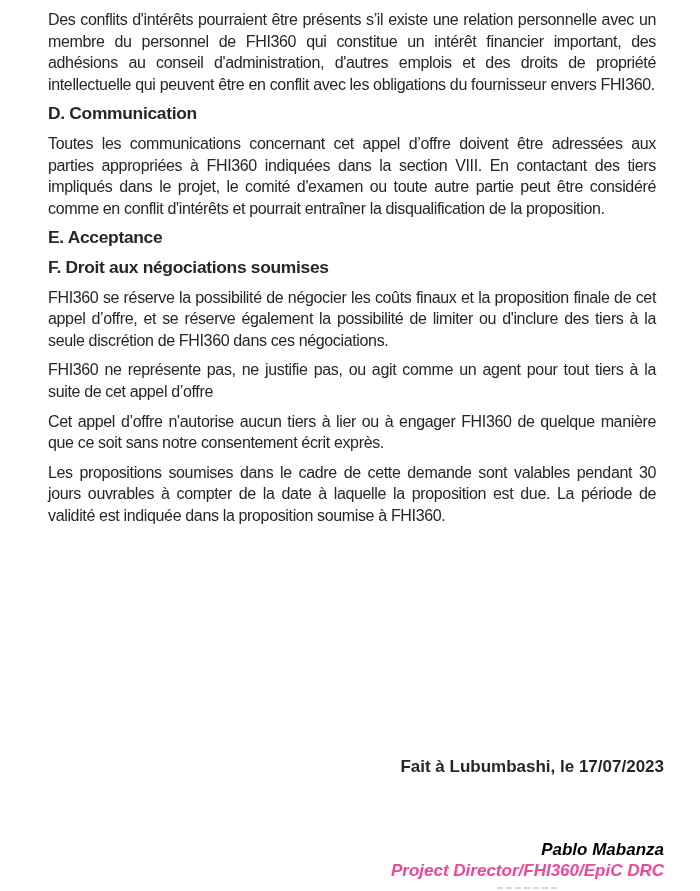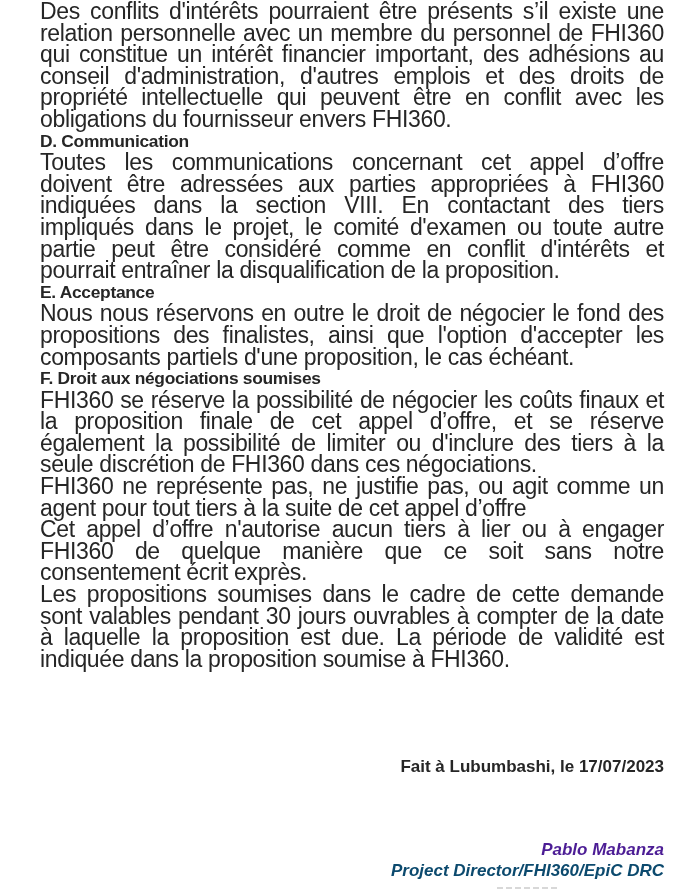--- a/index.html
+++ b/index.html
@@ -3,63 +3,62 @@
 <meta charset="utf-8">
 <style>
   html, body { margin: 0; padding: 0; background: #ffffff; }
   body { width: 700px; height: 891px; overflow: hidden; position: relative; }
   .page {
     position: absolute; left: 40px; top: 1px; width: 624px;
     font-family: "Liberation Sans", sans-serif;
     color: #262626;
   }
   .p {
-    font-size: 23px;
+    font-size: 16px;
     line-height: 21.6px;
     text-align: justify;
-    margin: 0;
+    margin: 8px;
     letter-spacing: -0.35px;
     word-spacing: 0px;
   }
   .h {
     font-size: 17.4px;
     line-height: 21.6px;
     font-weight: bold;
-    margin: 0;
+    margin: 8px;
     letter-spacing: -0.3px;
   }
   .place-date {
     position: absolute; right: 36px; top: 757px;
     font-family: "Liberation Sans", sans-serif;
     font-weight: bold; font-size: 17px; color: #262626;
   }
   .sig-name {
     position: absolute; right: 36px; top: 840px;
     font-family: "Liberation Sans", sans-serif;
-    font-weight: bold; font-style: italic; font-size: 17px; color: #4c1d95;
+    font-weight: bold; font-style: italic; font-size: 17px; color: #000000;
   }
   .sig-title {
     position: absolute; right: 36px; top: 861px;
     font-family: "Liberation Sans", sans-serif;
-    font-weight: bold; font-style: italic; font-size: 17px; color: #0c4a6e;
+    font-weight: bold; font-style: italic; font-size: 17px; color: #ec4899;
   }
   .faint {
     position: absolute; left: 497px; top: 887px; width: 60px; height: 2px;
     background: repeating-linear-gradient(90deg, #d8d8d8 0 6px, transparent 6px 9px);
   }
 </style>
 </head>
 <body>
 
 <div class="page">
   <p class="p">Des conflits d'intérêts pourraient être présents s’il existe une relation personnelle avec un membre du personnel de FHI360 qui constitue un intérêt financier important, des adhésions au conseil d'administration, d'autres emplois et des droits de propriété intellectuelle qui peuvent être en conflit avec les obligations du fournisseur envers FHI360.</p>
   <p class="h">D. Communication</p>
   <p class="p">Toutes les communications concernant cet appel d’offre doivent être adressées aux parties appropriées à FHI360 indiquées dans la section VIII. En contactant des tiers impliqués dans le projet, le comité d'examen ou toute autre partie peut être considéré comme en conflit d'intérêts et pourrait entraîner la disqualification de la proposition.</p>
   <p class="h">E. Acceptance</p>
-  <p class="p">Nous nous réservons en outre le droit de négocier le fond des propositions des finalistes, ainsi que l'option d'accepter les composants partiels d'une proposition, le cas échéant.</p>
   <p class="h">F. Droit aux négociations soumises</p>
   <p class="p">FHI360 se réserve la possibilité de négocier les coûts finaux et la proposition finale de cet appel d’offre, et se réserve également la possibilité de limiter ou d'inclure des tiers à la seule discrétion de FHI360 dans ces négociations.</p>
   <p class="p">FHI360 ne représente pas, ne justifie pas, ou agit comme un agent pour tout tiers à la suite de cet appel d’offre</p>
   <p class="p">Cet appel d’offre n'autorise aucun tiers à lier ou à engager FHI360 de quelque manière que ce soit sans notre consentement écrit exprès.</p>
   <p class="p">Les propositions soumises dans le cadre de cette demande sont valables pendant 30 jours ouvrables à compter de la date à laquelle la proposition est due. La période de validité est indiquée dans la proposition soumise à FHI360.</p>
 </div>
 
 <div class="place-date">Fait à Lubumbashi, le 17/07/2023</div>
 <div class="sig-name">Pablo Mabanza</div>
 <div class="sig-title">Project Director/FHI360/EpiC DRC</div>

